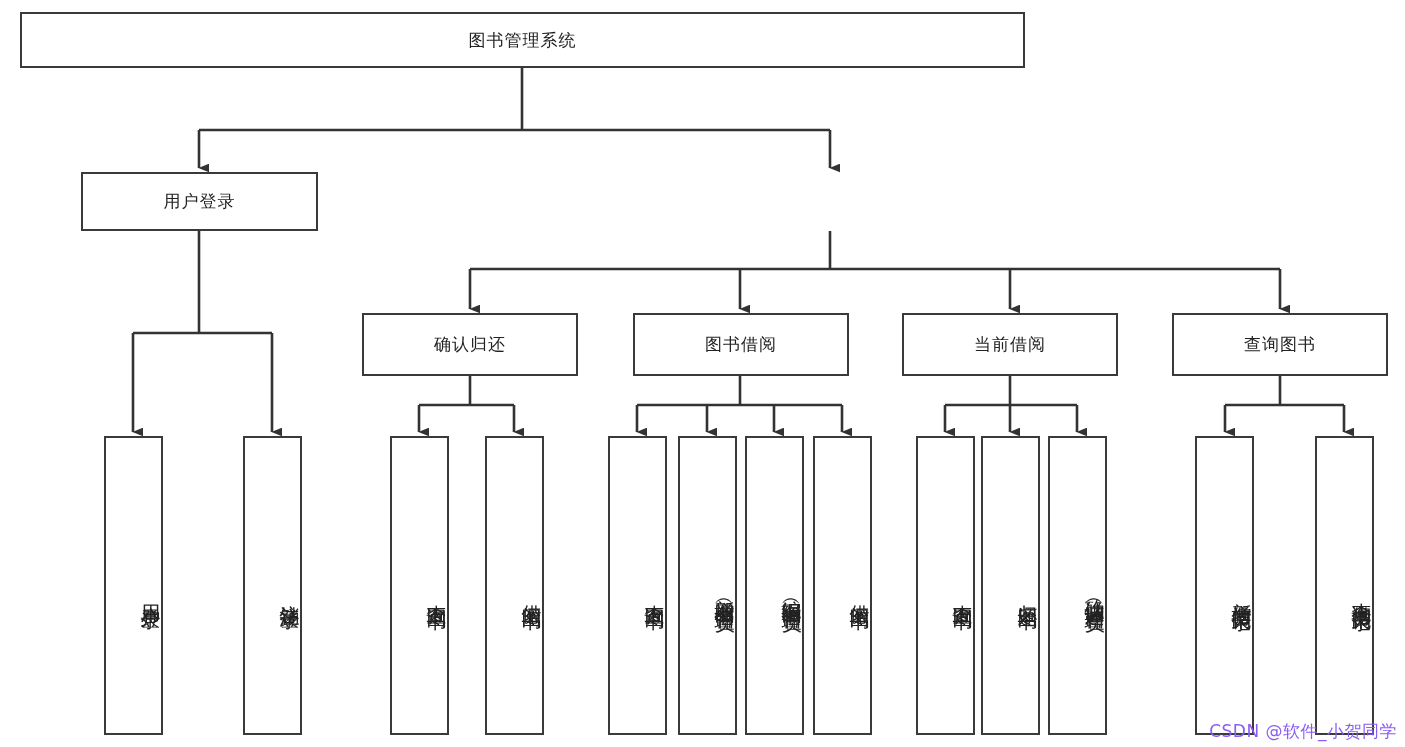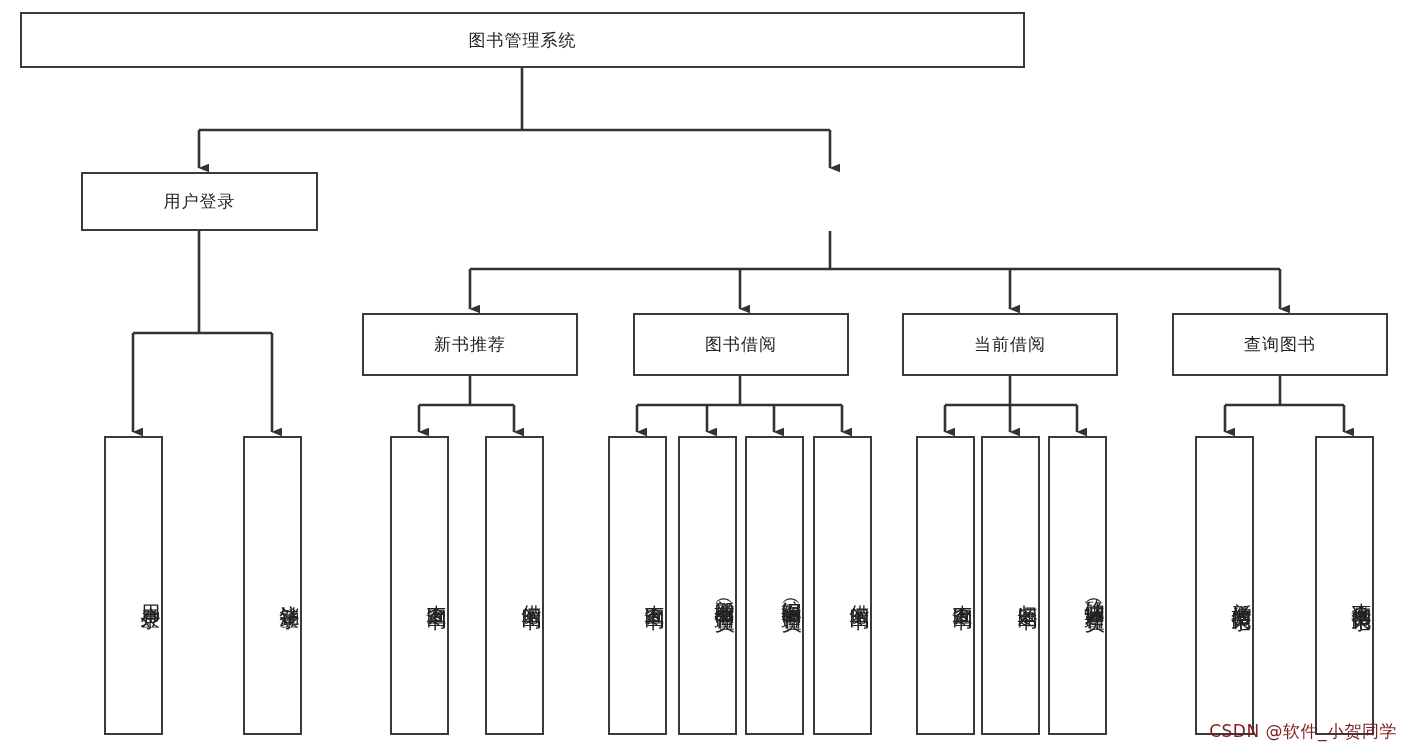--- a/index.html
+++ b/index.html
@@ -58,21 +58,21 @@
   }
   .node-label {
     display: block;
     white-space: nowrap;
   }
   #watermark {
     position: absolute;
     right: 8px;
     bottom: 4px;
     font-size: 17px;
-    color: #7f1d1d;
+    color: #8b5cf6;
     letter-spacing: 0.5px;
     white-space: nowrap;
     font-family: "DejaVu Sans", "Liberation Sans", sans-serif;
   }
 </style>
 </head>
 <body>
 
 <div id="diagram-root">
 
@@ -128,21 +128,21 @@
 
   <div class="node-box horizontal" style="left:20px; top:12px; width:1005px; height:56px;">
     <span class="node-label">图书管理系统</span>
   </div>
 
   <div class="node-box horizontal" style="left:81px; top:172px; width:237px; height:59px;">
     <span class="node-label">用户登录</span>
   </div>
 
   <div class="node-box horizontal" style="left:362px; top:313px; width:216px; height:63px;">
-    <span class="node-label">新书推荐</span>
+    <span class="node-label">确认归还</span>
   </div>
   <div class="node-box horizontal" style="left:902px; top:313px; width:216px; height:63px;">
     <span class="node-label">当前借阅</span>
   </div>
   <div class="node-box horizontal" style="left:633px; top:313px; width:216px; height:63px;">
     <span class="node-label">图书借阅</span>
   </div>
   <div class="node-box horizontal" style="left:1172px; top:313px; width:216px; height:63px;">
     <span class="node-label">查询图书</span>
   </div>

